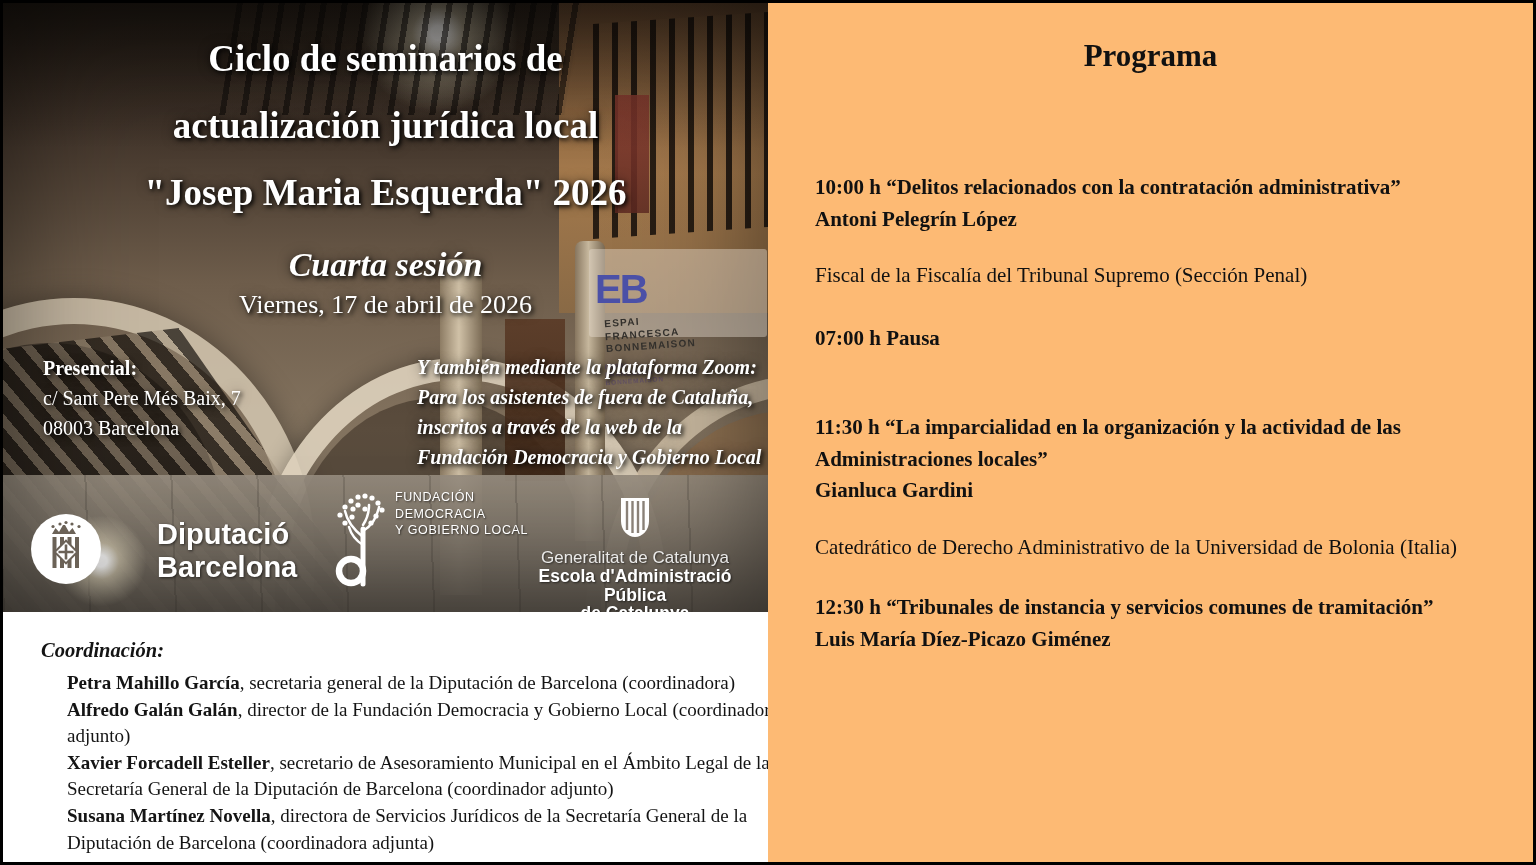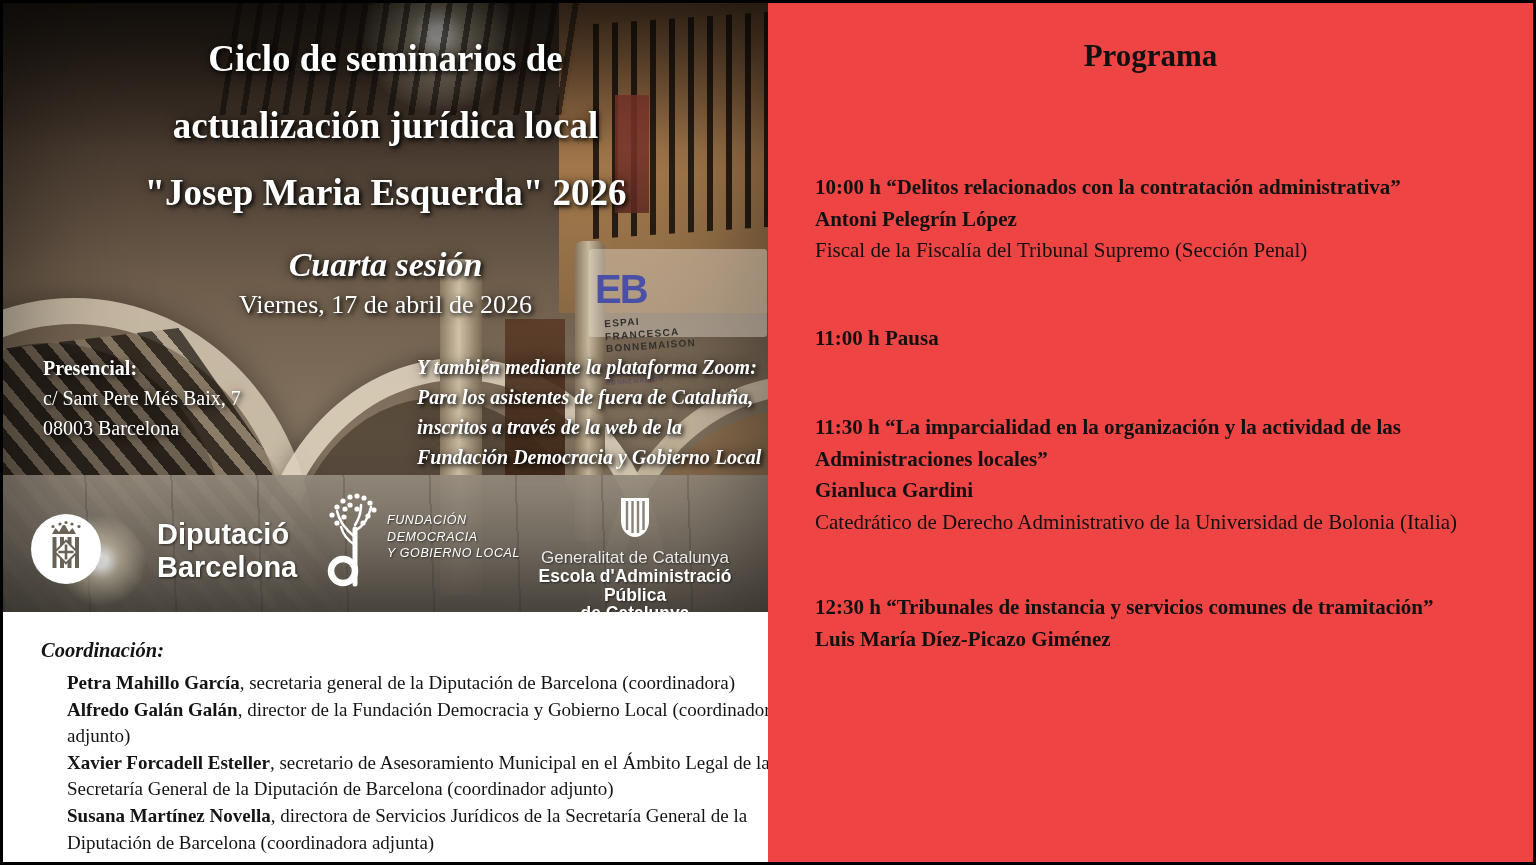--- a/index.html
+++ b/index.html
@@ -62,40 +62,40 @@
   .session-name{left:0;top:243px;width:765px;text-align:center;font-size:34px;font-weight:bold;font-style:italic;}
   .session-date{left:0;top:287px;width:765px;text-align:center;font-size:26px;font-weight:normal;}
   .presencial{left:40px;top:350px;font-size:20px;line-height:30px;}
   .presencial .hd{font-weight:bold;}
   .online{left:414px;top:349px;font-size:20px;line-height:30px;font-weight:bold;font-style:italic;}
 
   
   .logo-dip{position:absolute;left:28px;top:511px;display:flex;align-items:center;gap:42px;}
   .logo-dip-text{font-family:"Liberation Sans",sans-serif;font-weight:bold;color:#fff;font-size:29px;
       line-height:33px;margin-left:14px;text-shadow:1px 1px 3px rgba(0,0,0,.6);}
-  .logo-fun{position:absolute;left:316px;top:486px;display:flex;align-items:center;font-style:italic;}
+  .logo-fun{position:absolute;left:324px;top:486px;display:flex;align-items:flex-start;}
   .logo-fun-text{font-family:"Liberation Sans",sans-serif;color:#fff;font-size:12.5px;line-height:16.5px;
       letter-spacing:.6px;margin-left:6px;margin-bottom:8px;text-shadow:1px 1px 2px rgba(0,0,0,.6);}
   .logo-gen{position:absolute;left:522px;top:494px;width:220px;text-align:center;
       font-family:"Liberation Sans",sans-serif;color:#fff;text-shadow:1px 1px 2px rgba(0,0,0,.55);}
   .logo-gen .g1{font-size:17px;line-height:18px;color:rgba(255,255,255,.88);margin-top:6px;}
   .logo-gen .g2{font-size:17.5px;line-height:18.5px;font-weight:bold;}
 
   
   .coord{position:absolute;left:0;top:609px;width:920px;height:250px;background:#fff;color:#141414;}
   .coord-hd{position:absolute;left:38px;top:27px;font-size:20.5px;font-weight:bold;font-style:italic;}
   .coord-list{position:absolute;left:64px;top:58px;width:705px;font-size:19px;line-height:26.6px;}
 
   
-  .program{position:absolute;left:765px;top:0;width:765px;height:859px;background:#ef4444;color:#111;}
+  .program{position:absolute;left:765px;top:0;width:765px;height:859px;background:#fdba74;color:#111;}
   .prog-title{position:absolute;left:0;top:35px;width:765px;text-align:center;font-size:31px;font-weight:bold;}
   .session{position:absolute;left:47px;width:660px;font-size:21px;line-height:31.5px;}
   .s1{top:169px;} .s2{top:320px;} .s3{top:409px;} .s4{top:589px;}
   .s-title,.s-speaker{font-weight:bold;}
-  .s-role{font-weight:normal;}
+  .s-role{font-weight:normal;margin-top:25px;}
 </style>
 </head>
 <body>
 
 <div class="frame">
 
   <div class="photo">
     <div class="ph ph-warmwall"></div>
     <div class="ph ph-railing-right"></div>
     <div class="ph ph-railing-top"></div>
@@ -245,21 +245,21 @@
   <div class="program">
     <div class="prog-title">Programa</div>
 
     <div class="session s1">
       <div class="s-title">10:00 h “Delitos relacionados con la contratación administrativa”</div>
       <div class="s-speaker">Antoni Pelegrín López</div>
       <div class="s-role">Fiscal de la Fiscalía del Tribunal Supremo (Sección Penal)</div>
     </div>
 
     <div class="session s2">
-      <div class="s-title">11:00 h Pausa</div>
+      <div class="s-title">07:00 h Pausa</div>
     </div>
 
     <div class="session s3">
       <div class="s-title">11:30 h “La imparcialidad en la organización y la actividad de las Administraciones locales”</div>
       <div class="s-speaker">Gianluca Gardini</div>
       <div class="s-role">Catedrático de Derecho Administrativo de la Universidad de Bolonia (Italia)</div>
     </div>
 
     <div class="session s4">
       <div class="s-title">12:30 h “Tribunales de instancia y servicios comunes de tramitación”</div>

